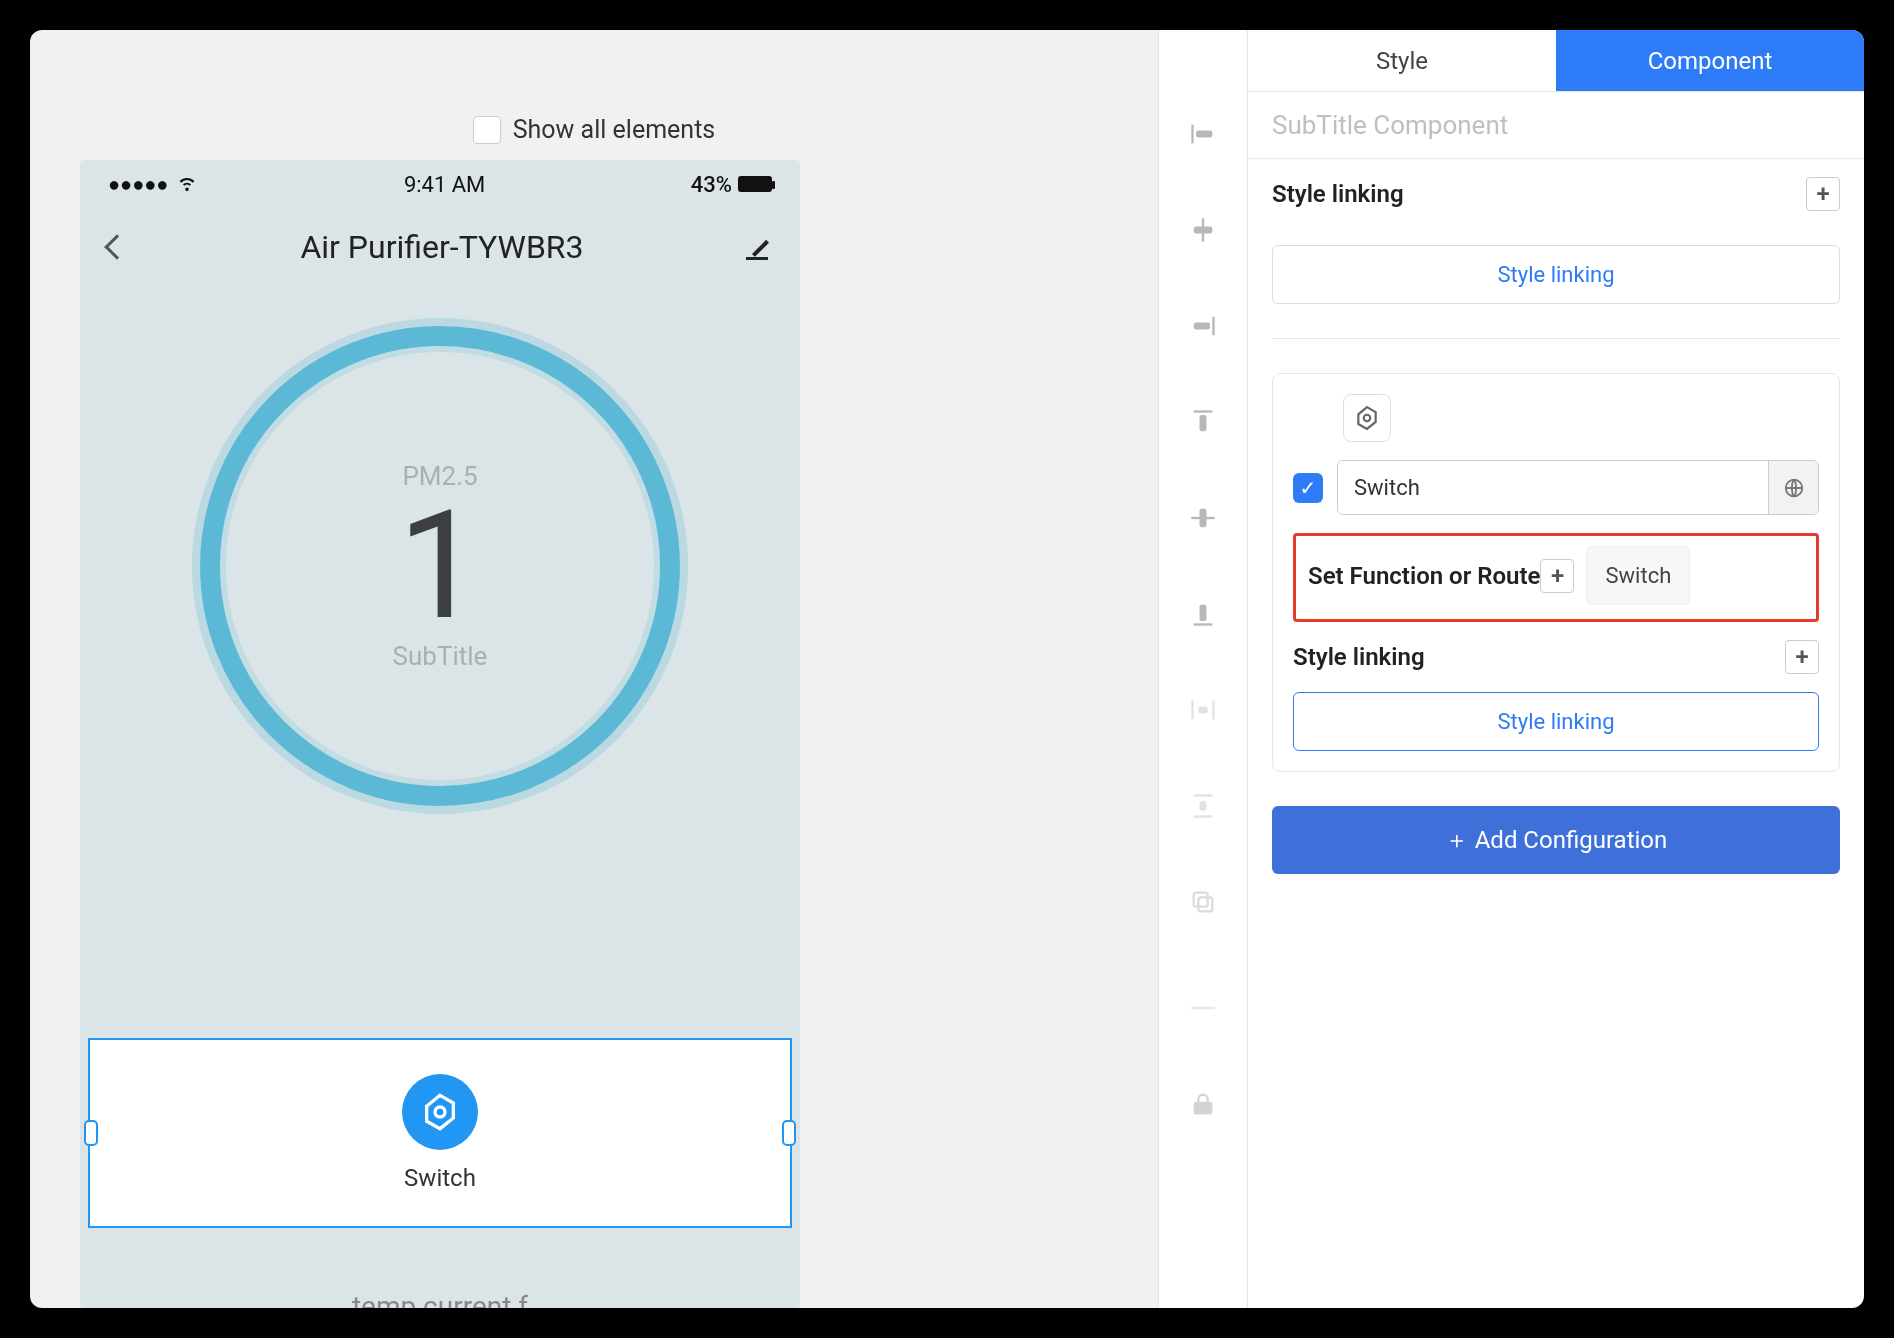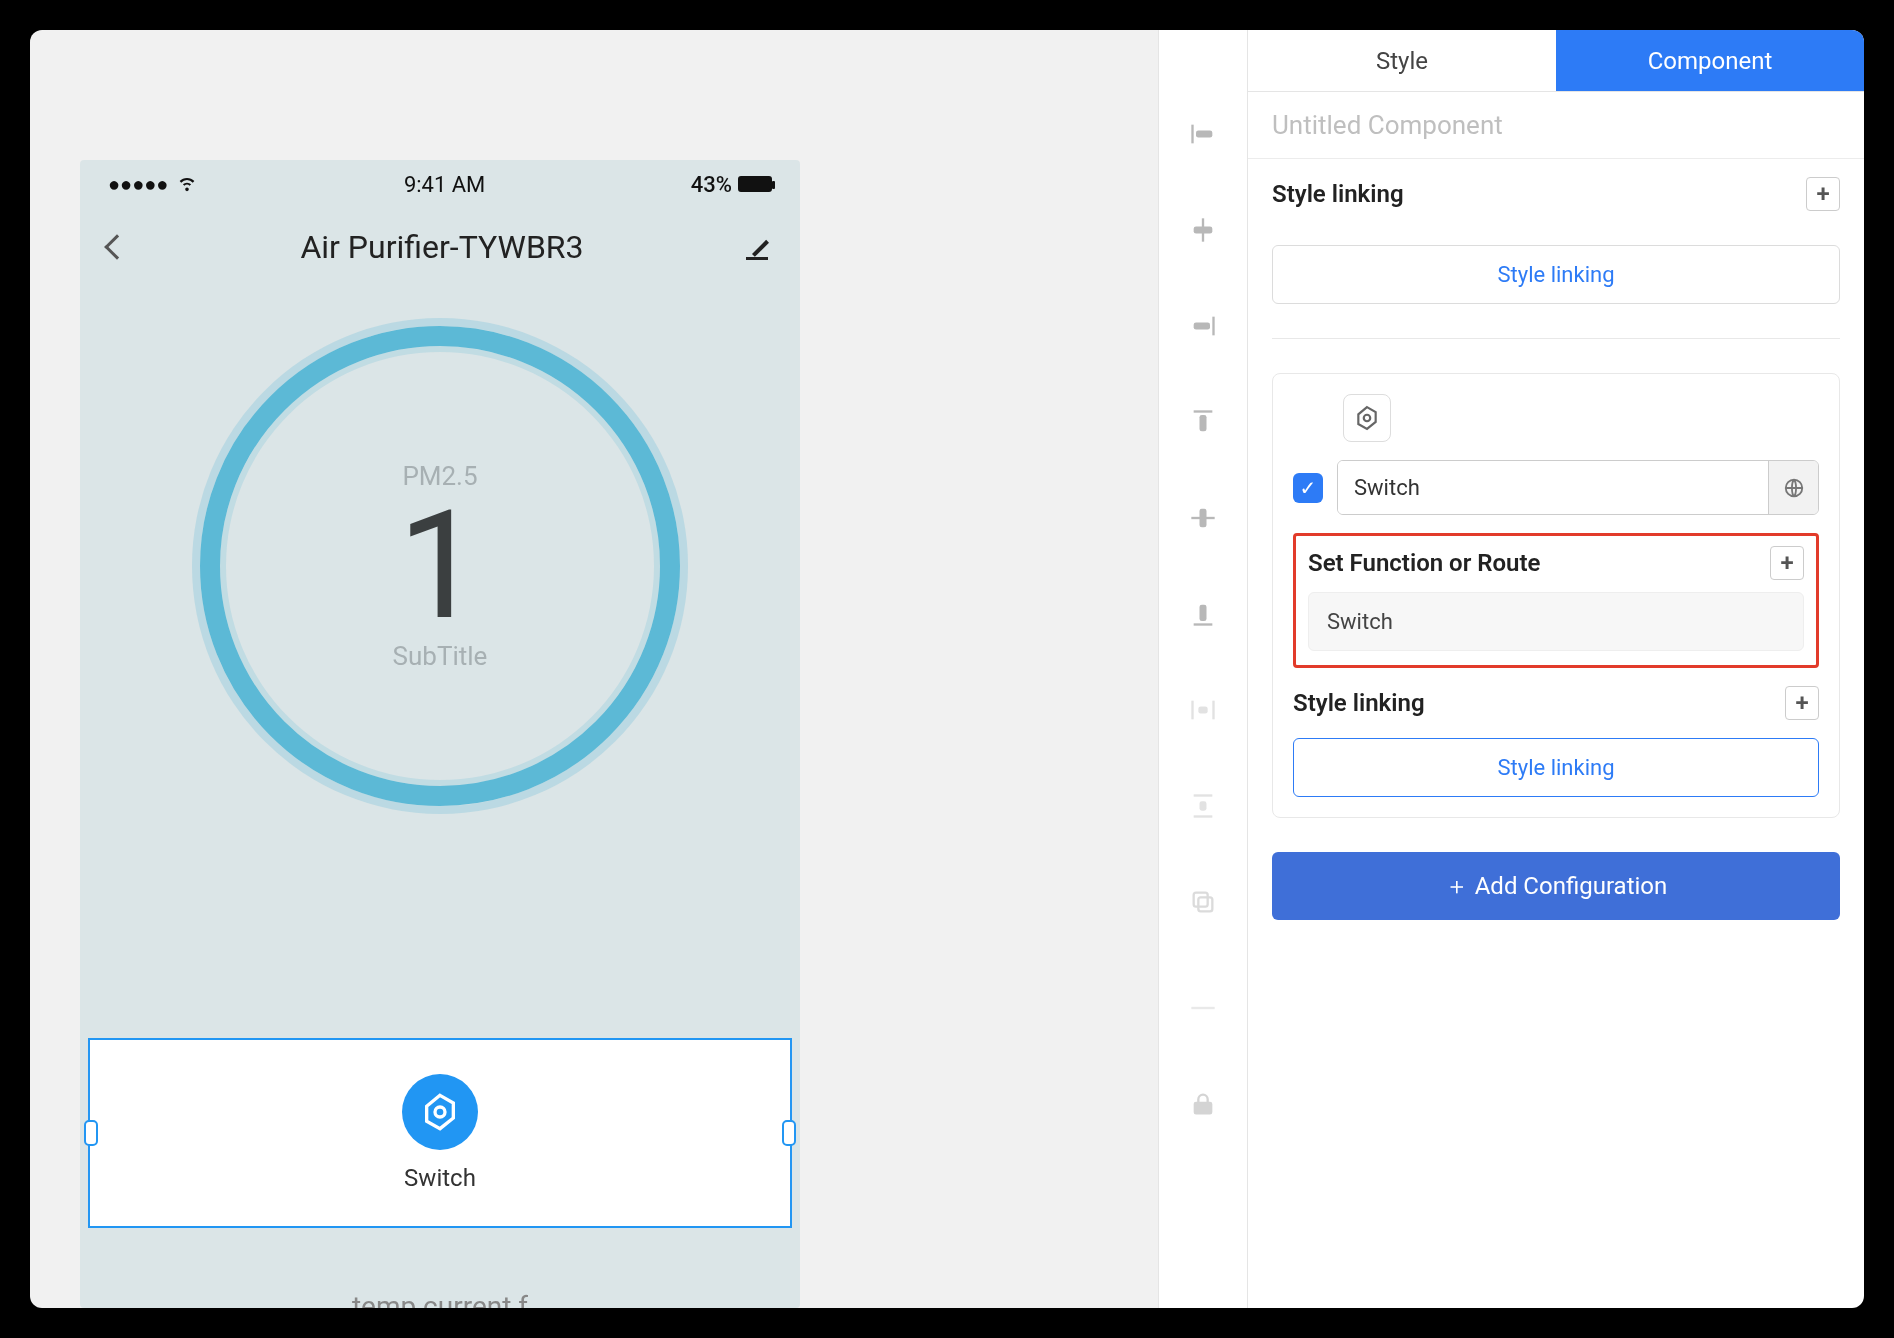--- a/index.html
+++ b/index.html
@@ -228,38 +228,42 @@
     flex:1; padding: 14px 16px; font-size: 22px; color:#333; background:#fff;
   }
   .globe-addon {
     width: 50px; background:#f2f2f2; border-left:1px solid #ccc;
     display:flex; align-items:center; justify-content:center; color:#777;
   }
   .red-highlight {
     border: 3px solid #e23b2a;
     border-radius: 4px;
     padding: 10px 12px 14px 12px;
-    display:flex; flex-direction:column; gap: 12px;
+    display:flex; flex-direction:row; gap: 12px;
   }
   .route-pill {
     background:#f7f7f7; border:1px solid #eee; border-radius:6px;
     padding: 16px 18px; font-size:22px; color:#444;
   }
   .add-config-btn {
     background:#3f6fd8; color:#fff; border-radius:6px;
     text-align:center; padding: 18px 0; font-size: 24px;
     display:flex; align-items:center; justify-content:center; gap:6px;
   }
 </style>
 </head>
 <body>
 
 <div class="app-frame">
 
   <div class="left-area">
+    <div class="show-all-row">
+      <div class="checkbox-box"></div>
+      <span>Show all elements</span>
+    </div>
 
     <div class="phone">
       <div class="status-bar">
         <div class="status-left">
           <span>●●●●●</span>
           <span>
             <svg viewBox="0 0 24 24" width="22" height="22" fill="#111">
                 <path d="M12 18a2 2 0 100 4 2 2 0 000-4zm-4.5-3.5a6.5 6.5 0 019 0l-1.7 1.7a4 4 0 00-5.6 0l-1.7-1.7zM4 11a11 11 0 0116 0l-1.7 1.7a8.6 8.6 0 00-12.6 0L4 11z"></path>
               </svg>
           </span>
@@ -371,21 +375,21 @@
           <path d="M7 10V8a5 5 0 0110 0v2h1a2 2 0 012 2v7a2 2 0 01-2 2H6a2 2 0 01-2-2v-7a2 2 0 012-2h1zm2 0h6V8a3 3 0 00-6 0v2z"></path>
         </svg>
       </div>
   </div>
 
   <div class="right-panel">
     <div class="tabs">
       <div class="tab inactive">Style</div>
       <div class="tab active">Component</div>
     </div>
-    <div class="comp-name">Untitled Component</div>
+    <div class="comp-name">SubTitle Component</div>
 
     <div class="panel-body">
 
       <div class="row-head">
         <span>Style linking</span>
         <div class="plus-btn">+</div>
       </div>
       <div class="style-link-btn">Style linking</div>
 
       <div class="divider"></div>

